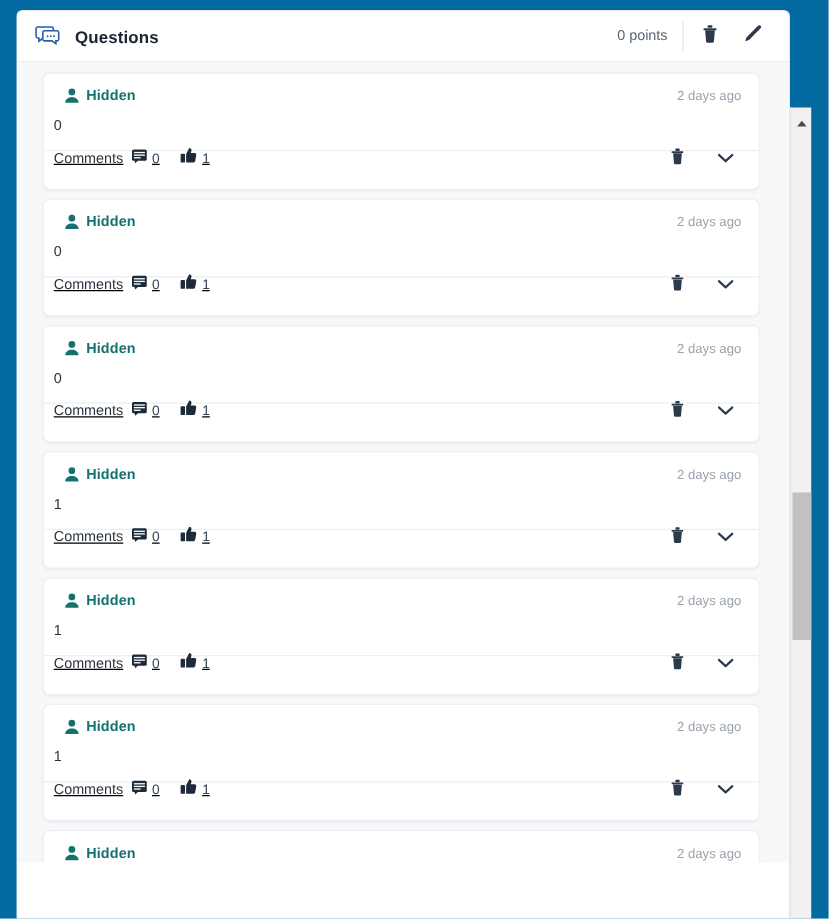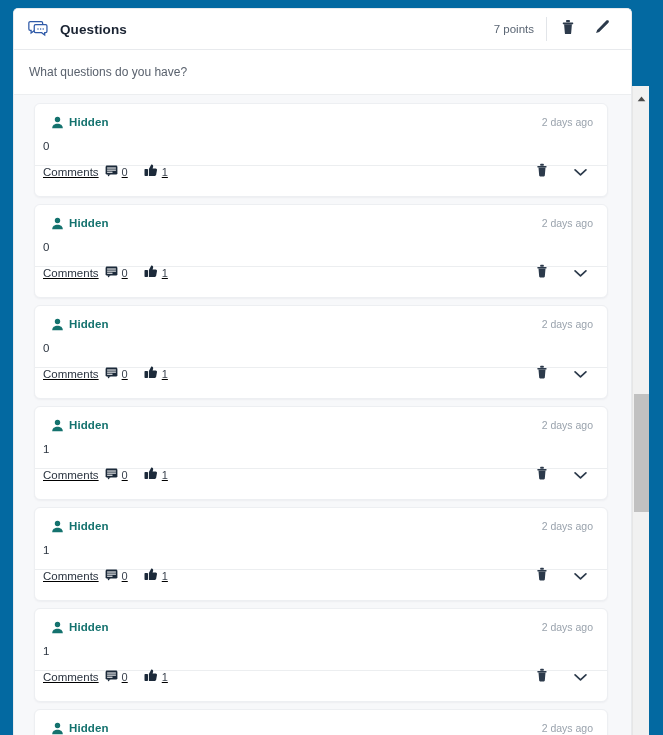--- a/index.html
+++ b/index.html
@@ -229,43 +229,40 @@
         <svg width="20" height="18" viewBox="0 0 20 18">
           <path d="M2.2 1.6h11.1c.75 0 1.35.6 1.35 1.35v6.1c0 .75-.6 1.35-1.35 1.35H6.6l-3.5 2.6V10.4H2.2c-.75 0-1.35-.6-1.35-1.35v-6.1c0-.75.6-1.35 1.35-1.35z" fill="#ffffff" stroke="#2f5aa8" stroke-width="1.25"></path>
           <path d="M7.6 4.6h10c.75 0 1.35.6 1.35 1.35v5.4c0 .75-.6 1.35-1.35 1.35h-.9v2.3l-3.1-2.3H7.6c-.75 0-1.35-.6-1.35-1.35v-5.4c0-.75.6-1.35 1.35-1.35z" fill="#ffffff" stroke="#2f5aa8" stroke-width="1.25"></path>
           <circle cx="10" cy="9" r="0.75" fill="#2f5aa8"></circle>
           <circle cx="12.6" cy="9" r="0.75" fill="#2f5aa8"></circle>
           <circle cx="15.2" cy="9" r="0.75" fill="#2f5aa8"></circle>
         </svg>
       </span>
       <span class="panel-title">Questions</span>
       <span class="header-spacer"></span>
-      <span class="points-label">7 points</span>
+      <span class="points-label">0 points</span>
       <span class="header-divider"></span>
       <span class="header-btn">
         <span>
           <svg width="14" height="16" viewBox="0 0 14 16">
             <rect x="1.8" y="3.6" width="10.4" height="1.6" rx="0.5" fill="#2c3a4b"></rect>
             <path d="M3.1 5.2h7.8l-.75 9.0a1 1 0 0 1-1 .92H4.85a1 1 0 0 1-1-.92L3.1 5.2z" fill="#2c3a4b"></path>
             <rect x="5.1" y="1.1" width="3.8" height="2.1" rx="0.6" fill="#2c3a4b"></rect>
           </svg>
         </span>
       </span>
       <span class="header-btn">
         <span>
           <svg width="16" height="16" viewBox="0 0 16 16">
             <path d="M12.4 1.6c.6-.6 1.5-.6 2.05 0 .6.6.6 1.5 0 2.05L5.2 13l-3.1 1.05L3.15 11 12.4 1.6z" fill="#2c3a4b"></path>
           </svg>
         </span>
       </span>
     </div>
 
-    <div class="prompt-row">
-      <span class="prompt-text">What questions do you have?</span>
-    </div>
 
     <div class="list-scroll">
       <div class="list-inner" id="list-inner">
   <div class="qcard">
     <div class="qcard-top">
       <span class="author">
         <span class="person-icon">
           <svg width="13" height="13" viewBox="0 0 13 13">
             <circle cx="6.5" cy="3.5" r="2.7" fill="#14726e"></circle>
             <path d="M1.2 12.2c0-2.9 2.4-4.4 5.3-4.4s5.3 1.5 5.3 4.4H1.2z" fill="#14726e"></path>

